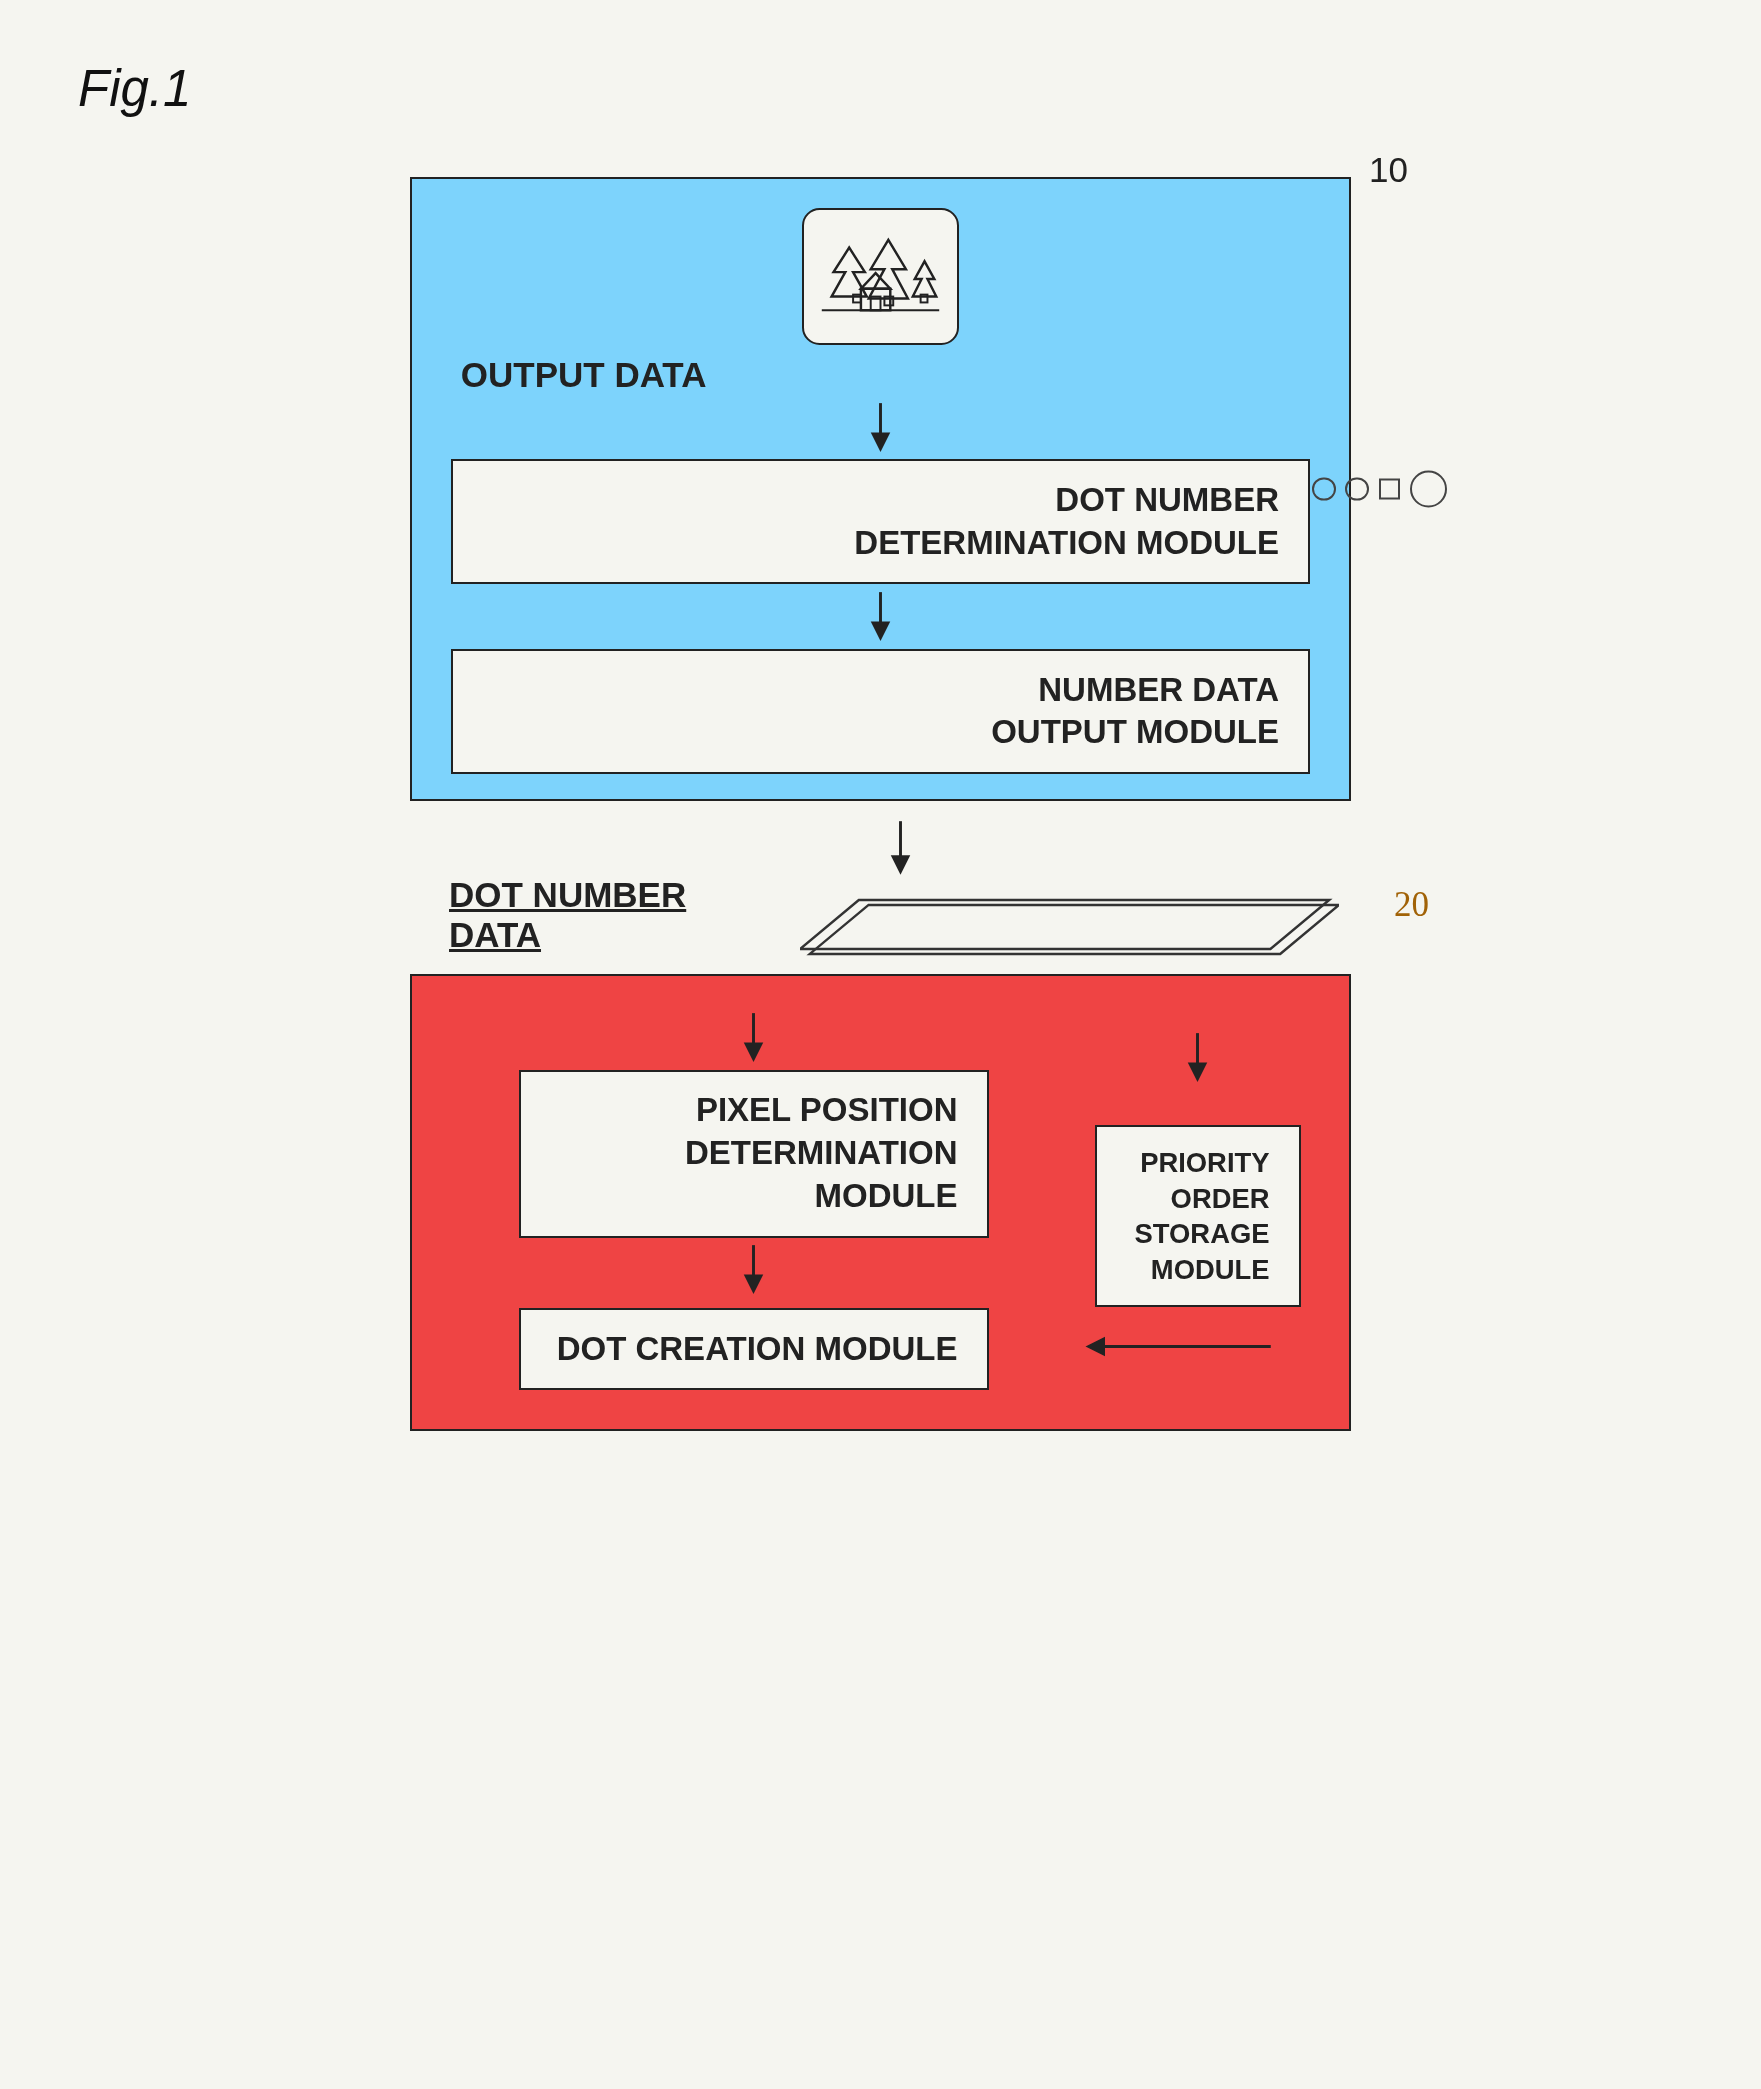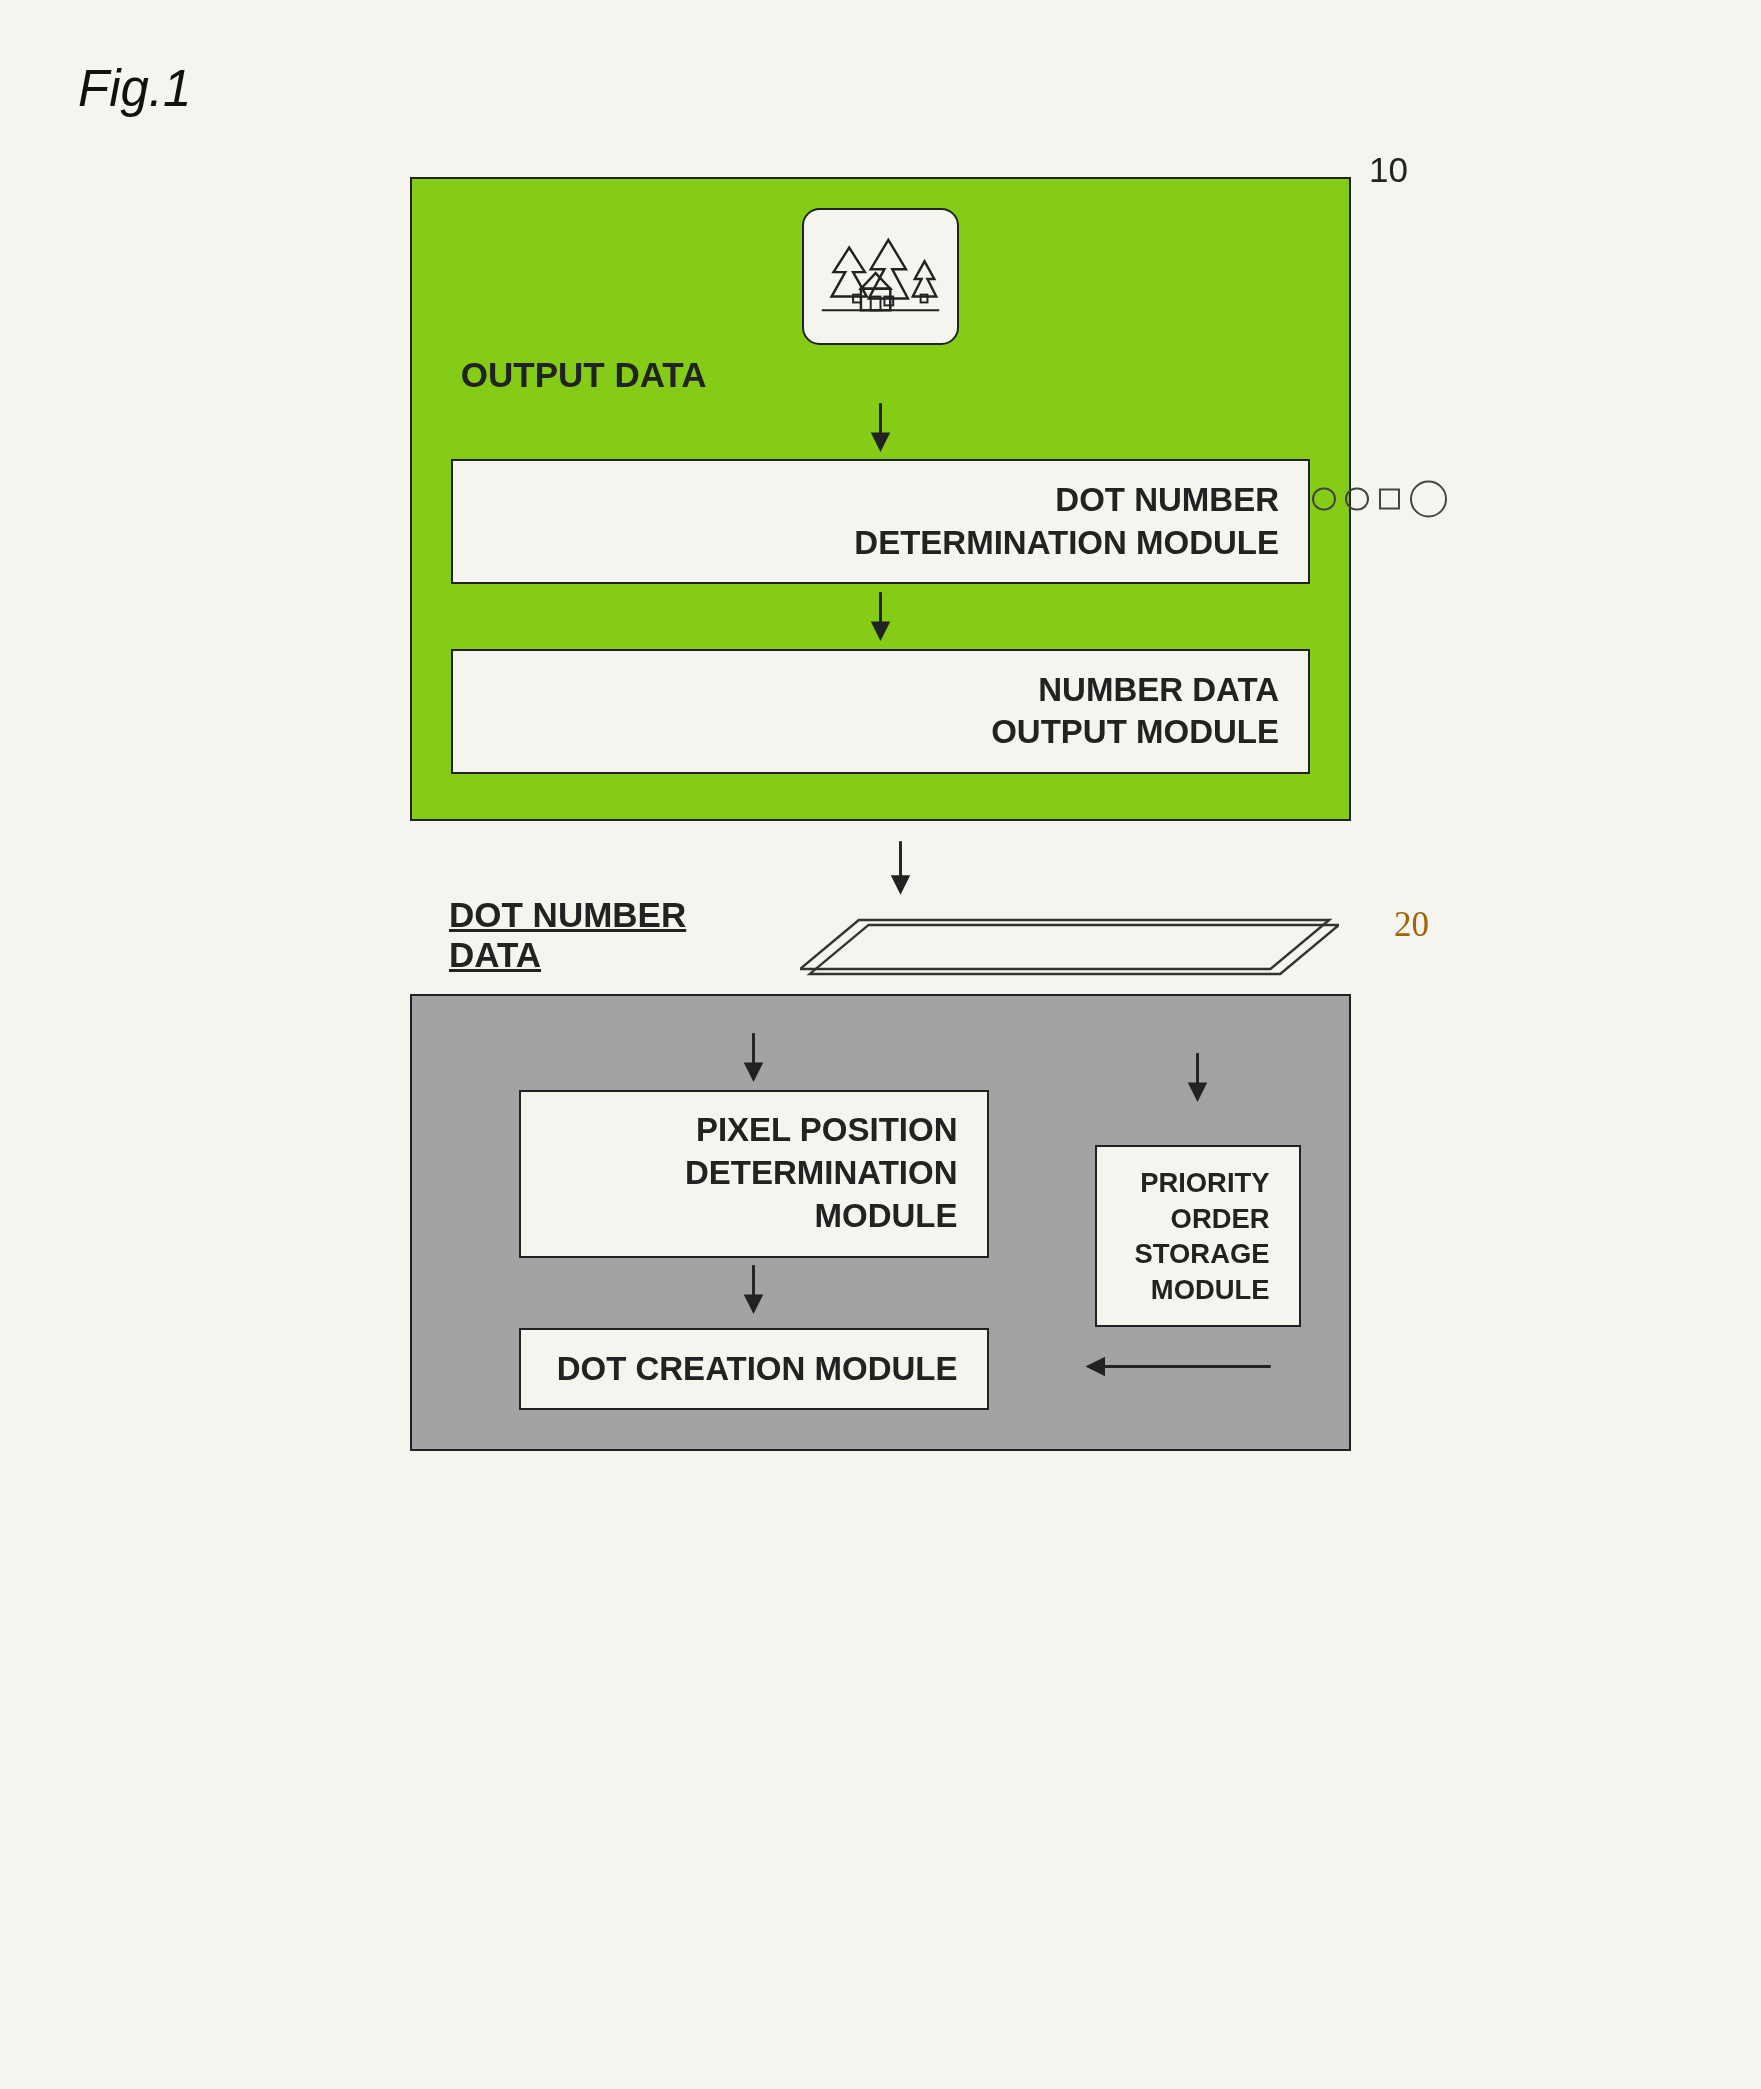--- a/index.html
+++ b/index.html
@@ -37,23 +37,23 @@
       flex-direction: column;
       align-items: center;
       width: 100%;
       position: relative;
     }
 
     
     .system-block-10 {
       border: 2.9px solid #222;
       width: 941px;
-      padding: 29px 39px 45px 39px;
-      position: relative;
-      background: #84cc16;
+      padding: 29px 39px 25px 39px;
+      position: relative;
+      background: #7dd3fc;
     }
 
     .system-label-10 {
       position: absolute;
       top: -29px;
       right: -59px;
       font-size: 35px;
       color: #222;
     }
 
@@ -150,21 +150,21 @@
       top: 0;
       left: 0;
     }
 
     
     .system-block-20 {
       border: 2.9px solid #222;
       width: 941px;
       padding: 29px 39px 39px 39px;
       position: relative;
-      background: #a3a3a3;
+      background: #ef4444;
     }
 
     .inner-20 {
       display: flex;
       flex-direction: row;
       align-items: flex-start;
       gap: 29px;
     }
 
     .left-col-20 {

